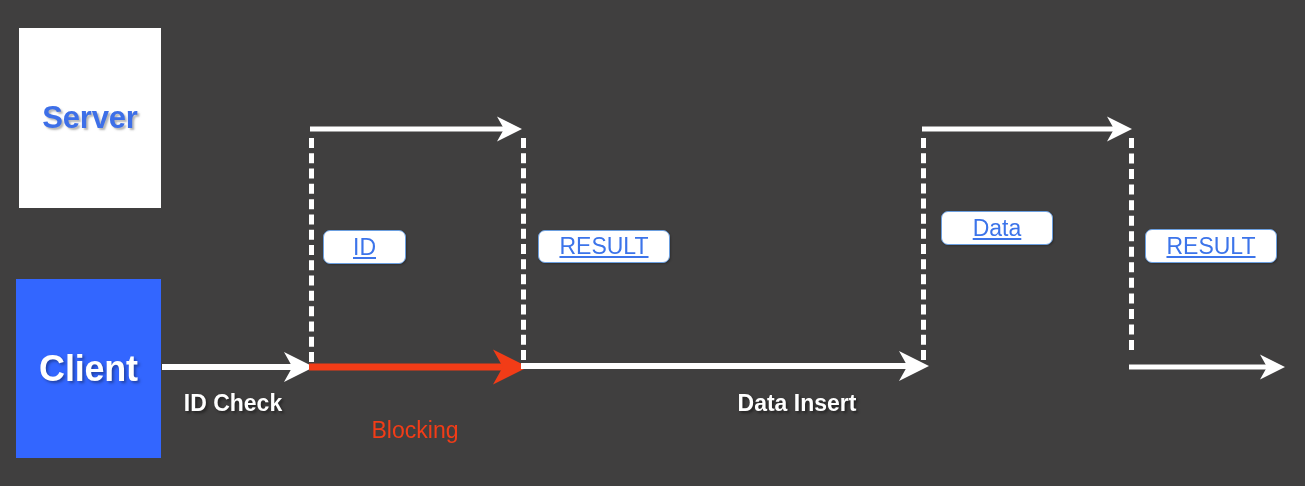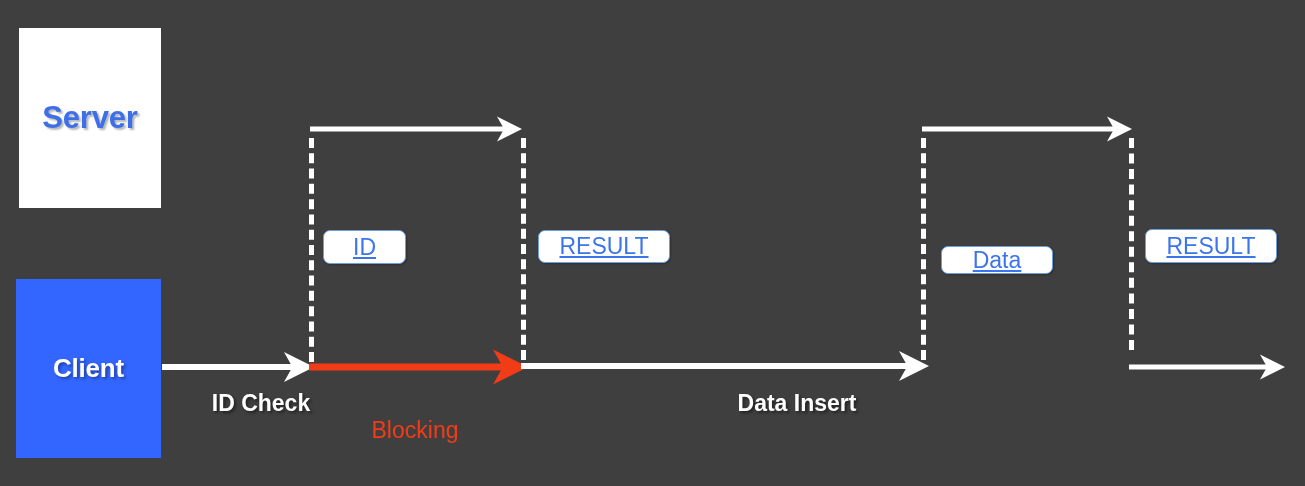--- a/index.html
+++ b/index.html
@@ -36,21 +36,21 @@
     text-shadow: 2px 2px 2px rgba(120,120,120,0.55);
   }
   #client-box {
     left: 16px;
     top: 279px;
     width: 145px;
     height: 179px;
     background: #3366ff;
   }
   #client-label {
-    font-size: 26px;
+    font-size: 36px;
     font-weight: bold;
     color: #ffffff;
     letter-spacing: -0.2px;
     text-shadow: 2px 2px 3px rgba(0,0,0,0.35);
   }
 
   .section-title {
     position: absolute;
     font-size: 31px;
     font-weight: bold;
@@ -144,20 +144,20 @@
 
     <line x1="309" y1="367" x2="514" y2="367" stroke="#f23c17" stroke-width="7" marker-end="url(#head-red)"></line>
 
     <line x1="521" y1="366" x2="917" y2="366" stroke="#ffffff" stroke-width="6" marker-end="url(#head-white)"></line>
 
     <line x1="1129" y1="367" x2="1275" y2="367" stroke="#ffffff" stroke-width="5" marker-end="url(#head-white)"></line>
   </svg>
 
   <div class="pill" style="left:323px; top:230px; width:83px; height:34px;">ID</div>
   <div class="pill" style="left:538px; top:230px; width:132px; height:33px;">RESULT</div>
-  <div class="pill" style="left:941px; top:246px; width:112px; height:28px;">Data</div>
+  <div class="pill" style="left:941px; top:211px; width:112px; height:34px;">Data</div>
   <div class="pill" style="left:1145px; top:229px; width:132px; height:34px;">RESULT</div>
 
-  <div class="edge-label" style="left:233px; top:390px;margin-left:28px;">ID Check</div>
+  <div class="edge-label" style="left:233px; top:390px;">ID Check</div>
   <div class="edge-label blocking" style="left:415px; top:381px;margin-top:36px;">Blocking</div>
   <div class="edge-label" style="left:797px; top:390px;text-align:center;">Data Insert</div>
 
 </div>
 
 </body></html>

